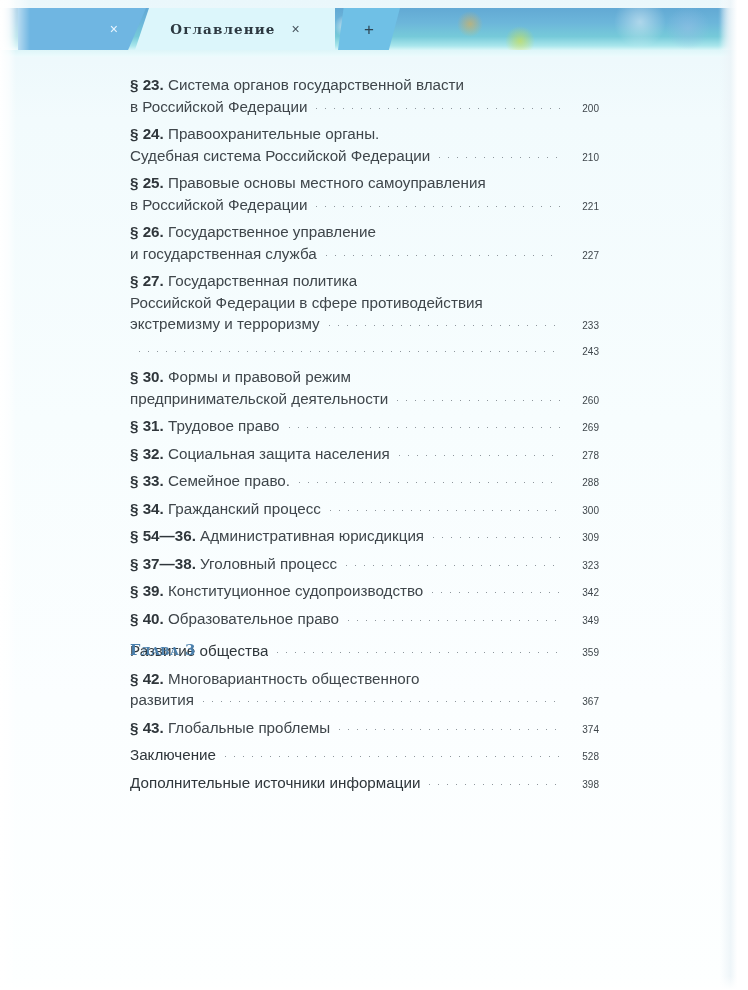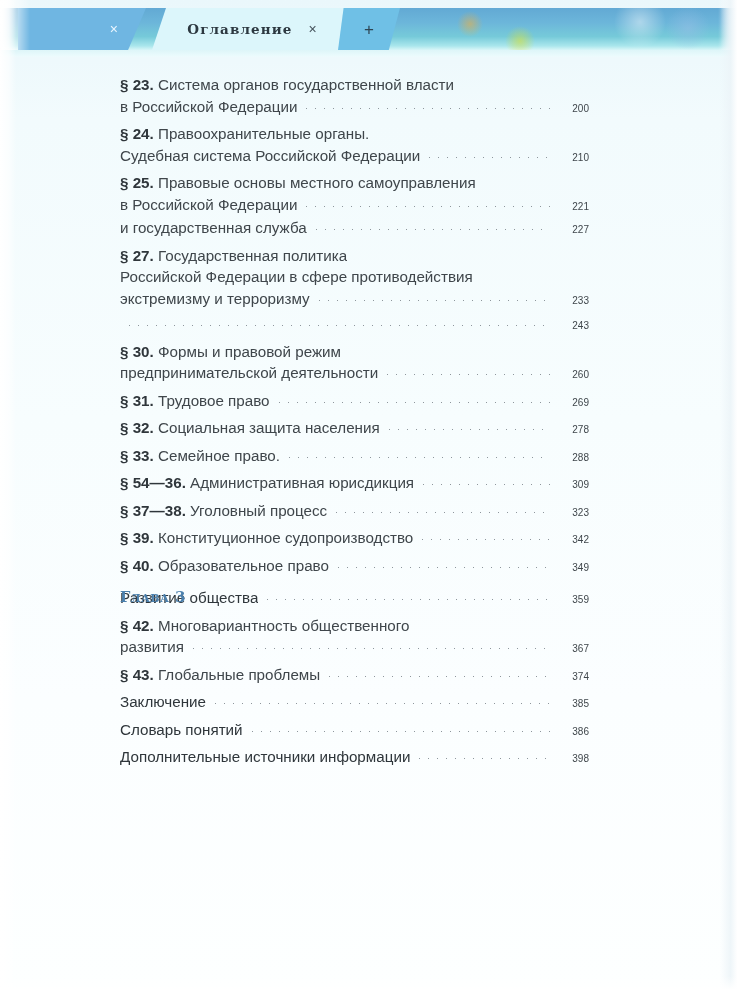--- a/index.html
+++ b/index.html
@@ -97,21 +97,21 @@
     display: flex;
     align-items: center;
   }
   .tab-inactive-left {
     left: 18px;
     width: 128px;
     background: #6fb6e2;
     clip-path: polygon(0 0, 100% 0, 86% 100%, 0 100%);
   }
   .tab-active {
-    left: 152px;
+    left: 135px;
     width: 200px;
     background: #dcf6fb;
     clip-path: polygon(7% 0, 100% 0, 100% 100%, 0 100%);
     justify-content: center;
     gap: 16px;
   }
   .tab-new {
     left: 338px;
     width: 62px;
     background: #6fc0e6;
@@ -136,21 +136,21 @@
   .tab-plus {
     font-size: 17px;
     line-height: 1;
     color: #2d4452;
     font-weight: 400;
   }
 
   
   .toc {
     position: absolute;
-    left: 2px;
+    left: 12px;
     top: 70px;
     width: 620px;
   }
   .entry {
     position: relative;
     display: flex;
     align-items: baseline;
     padding: 0 33px 0 118px;
     font-size: 15.2px;
     color: #3f464b;
@@ -255,20 +255,25 @@
       <div class="entry gap-small">
         <span class="entry-body"><span><span class="num">§ 25.</span> Правовые основы местного самоуправления</span></span>
         <span class="leader none"></span>
         <span class="pageno"></span>
       </div>
       <div class="entry cont">
         <span class="entry-body">в Российской Федерации</span>
         <span class="leader"></span>
         <span class="pageno">221</span>
       </div>
+      <div class="entry gap-small">
+        <span class="entry-body"><span><span class="num">§ 26.</span> Государственное управление</span></span>
+        <span class="leader none"></span>
+        <span class="pageno"></span>
+      </div>
       <div class="entry cont">
         <span class="entry-body">и государственная служба</span>
         <span class="leader"></span>
         <span class="pageno">227</span>
       </div>
       <div class="entry gap-small">
         <span class="entry-body"><span><span class="num">§ 27.</span> Государственная политика</span></span>
         <span class="leader none"></span>
         <span class="pageno"></span>
       </div>
@@ -303,20 +308,25 @@
       </div>
       <div class="entry gap-small">
         <span class="entry-body"><span><span class="num">§ 32.</span> Социальная защита населения</span></span>
         <span class="leader"></span>
         <span class="pageno">278</span>
       </div>
       <div class="entry gap-small">
         <span class="entry-body"><span><span class="num">§ 33.</span> Семейное право.</span></span>
         <span class="leader"></span>
         <span class="pageno">288</span>
+      </div>
+      <div class="entry gap-small">
+        <span class="entry-body"><span><span class="num">§ 34.</span> Гражданский процесс</span></span>
+        <span class="leader"></span>
+        <span class="pageno">300</span>
       </div>
       <div class="entry gap-small">
         <span class="entry-body"><span><span class="num">§ 54—36.</span> Административная юрисдикция</span></span>
         <span class="leader"></span>
         <span class="pageno">309</span>
       </div>
       <div class="entry gap-small">
         <span class="entry-body"><span><span class="num">§ 37—38.</span> Уголовный процесс</span></span>
         <span class="leader"></span>
         <span class="pageno">323</span>
@@ -348,26 +358,21 @@
         <span class="pageno">367</span>
       </div>
       <div class="entry gap-small">
         <span class="entry-body"><span><span class="num">§ 43.</span> Глобальные проблемы</span></span>
         <span class="leader"></span>
         <span class="pageno">374</span>
       </div>
       <div class="entry gap-small">
         <span class="entry-body"><span class="strong">Заключение</span></span>
         <span class="leader"></span>
-        <span class="pageno">385</span>
-      </div>
-      <div class="entry gap-small">
-        <span class="entry-body"><span class="strong">Словарь понятий</span></span>
-        <span class="leader"></span>
-        <span class="pageno">386</span>
+        <span class="pageno">528</span>
       </div>
       <div class="entry gap-small">
         <span class="entry-body"><span class="strong">Дополнительные источники информации</span></span>
         <span class="leader"></span>
         <span class="pageno">398</span>
       </div>
     </div>
 
   <div class="scan-edge-left"></div>
   <div class="scan-edge-right"></div>

